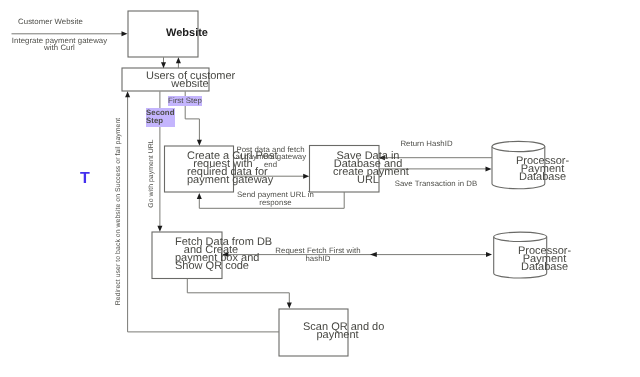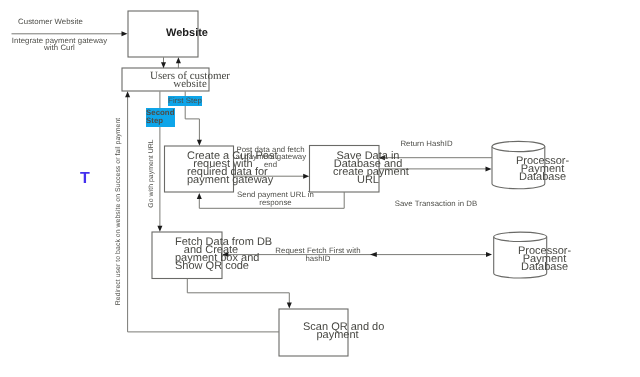--- a/index.html
+++ b/index.html
@@ -12,21 +12,21 @@
   .node-shape{ fill:#ffffff; stroke:#6a6a67; stroke-width:1.1; }
   .edge-line { stroke:#7a7a75; stroke-width:1; fill:none; }
   .arrow-head{ fill:#1b1b1b; stroke:none; }
 
   .txt{position:absolute;color:#4d4d48;font-size:7.8px;line-height:7.8px;
        text-align:center;white-space:pre;letter-spacing:0.05px;}
   .ntxt{position:absolute;color:#484843;font-size:11px;line-height:8.15px;
        text-align:center;white-space:pre;margin-left:24px;}
   .bold{font-weight:bold;color:#1d1d1d;}
   .rot{transform-origin:50% 50%;transform:rotate(-90deg);font-size:6.9px;line-height:7px;}
-  .masked{background:#0ea5e9;}
+  .masked{background:#c4b5fd;}
   .cursor{position:absolute;color:#4430ee;font-size:16px;font-weight:bold;line-height:16px;
        font-family:"Liberation Sans",sans-serif;}
 </style>
 </head>
 <body>
 
 <div id="page">
 
 <svg id="svgroot" width="640" height="377">
 
@@ -112,21 +112,21 @@
     <path class="arrow-head" d="M492,254.6 L486,252.1 L486,257.1 Z"></path>
   </g>
 
   <g>
     <path class="edge-line" d="M187.3,278.5 L187.3,292.8 L289.3,292.8 L289.3,303.5"></path>
     <path class="arrow-head" d="M289.3,308.5 L286.8,302.5 L291.8,302.5 Z"></path>
   </g>
 </svg>
 
 <div class="ntxt bold" style="left:128px;top:29px;width:70px;">Website</div>
-<div class="ntxt" style="left:122px;top:72px;width:88px;font-family:Liberation Serif, serif;">Users of customer
+<div class="ntxt" style="left:122px;top:72px;width:88px;">Users of customer
 website</div>
 <div class="ntxt" style="left:163px;top:152px;width:72px;">Create a Curl Post
 request with
 required data for
 payment gateway</div>
 <div class="ntxt" style="left:309px;top:152px;width:70px;">Save Data in
 Database and
 create payment
 URL</div>
 <div class="ntxt" style="left:492px;top:157px;width:53px;">Processor-
@@ -149,19 +149,19 @@
 <div class="txt masked" style="left:146px;top:107.8px;width:29px;text-align:left;padding:1.5px 0 1.7px 0;font-weight:bold;">Second
 Step</div>
 <div class="txt rot" style="left:116px;top:170px;width:71px;">Go with payment URL</div>
 <div class="txt rot" style="left:24px;top:208px;width:188px;">Redirect user to back on website on Success or fail payment</div>
 <div class="txt" style="left:235.5px;top:145.5px;width:70px;">Post data and fetch
 at payment gateway
 end</div>
 <div class="txt" style="left:236px;top:191px;width:79px;">Send payment URL in
 response</div>
 <div class="txt" style="left:396px;top:140px;width:61px;">Return HashID</div>
-<div class="txt" style="left:394px;top:180px;width:84px;margin-top:20px;">Save Transaction in DB</div>
+<div class="txt" style="left:394px;top:180px;width:84px;">Save Transaction in DB</div>
 <div class="txt" style="left:275px;top:247px;width:86px;">Request Fetch First with
 hashID</div>
 
 <div class="cursor" style="left:80px;top:171px;">T</div>
 
 </div>
 
 </body></html>

